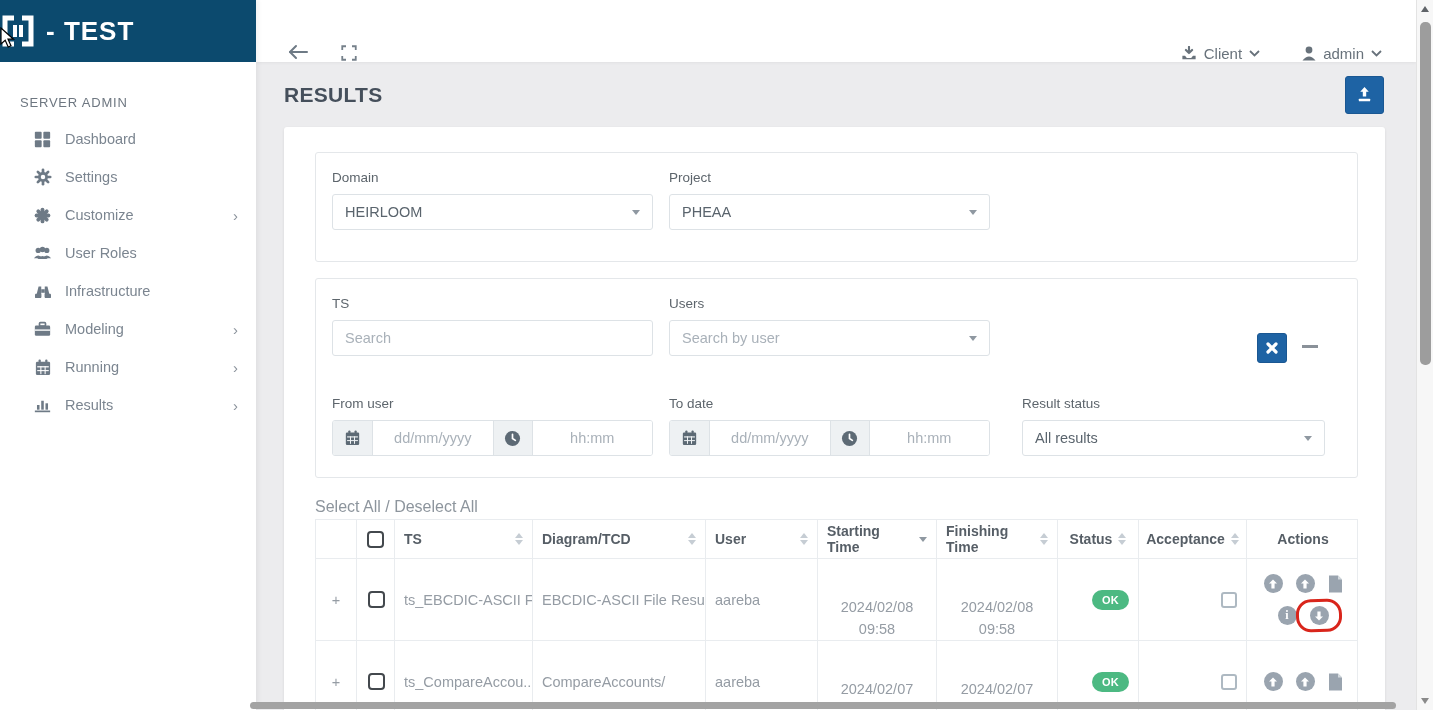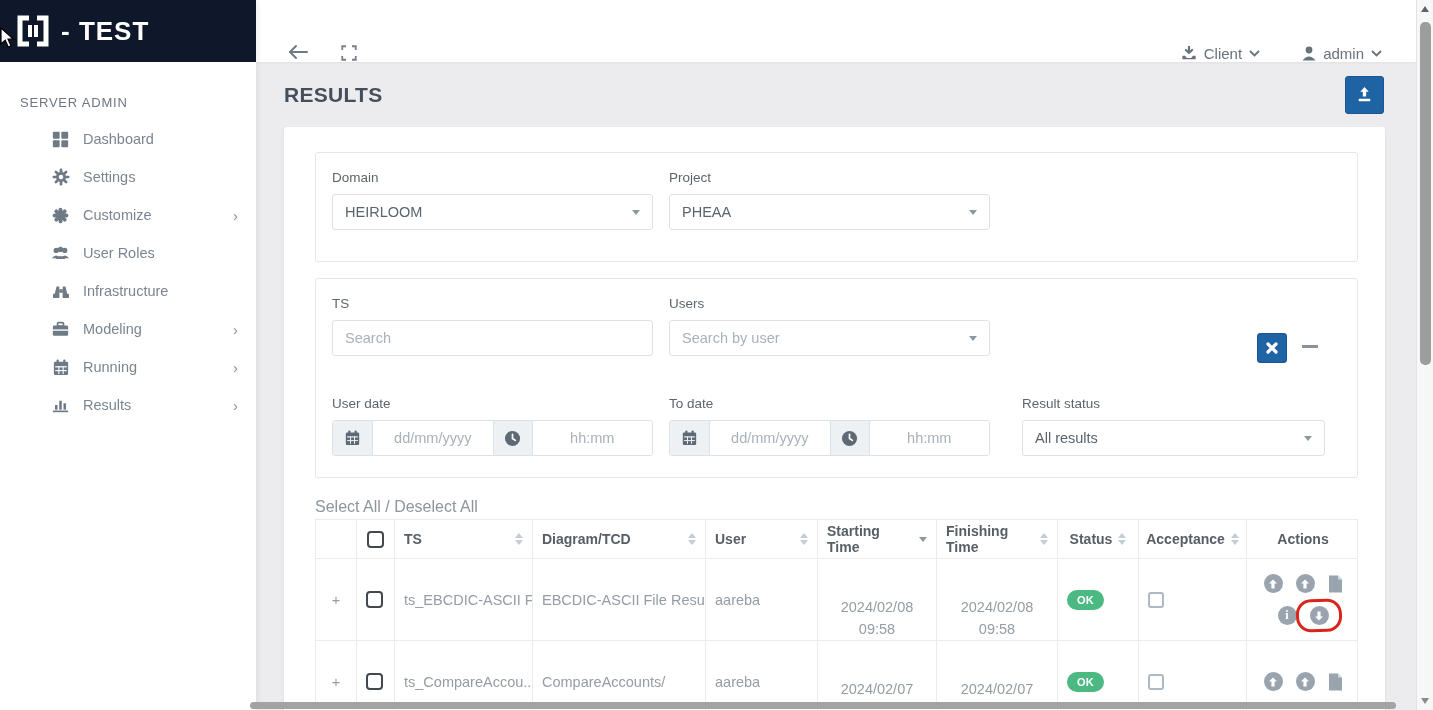--- a/index.html
+++ b/index.html
@@ -3,25 +3,25 @@
 <meta charset="utf-8">
 <style>
   * { margin:0; padding:0; box-sizing:border-box; }
   html,body { width:1433px; height:710px; overflow:hidden; }
   body { font-family:"Liberation Sans","DejaVu Sans",sans-serif; background:#fff; }
   .screen { position:relative; width:1433px; height:710px; overflow:hidden; background:#ececee; }
 
   
   .sidebar { position:absolute; left:0; top:0; width:256px; height:710px; background:#fff;
              box-shadow:2px 0 5px rgba(0,0,0,.06); z-index:5; }
-  .logo { height:62px; background:#0f172a; display:flex; align-items:center; padding-left:15px; gap:10px; cursor:pointer; }
+  .logo { height:62px; background:#0c4a6e; display:flex; align-items:center; gap:10px; cursor:pointer; }
   .logo-mark { flex:0 0 auto; display:flex; }
   .logo-text { color:#fff; font-size:26px; font-weight:bold; letter-spacing:1px; }
   .section-title { color:#6e7781; font-size:13px; letter-spacing:.8px; padding:33px 0 10px 20px; }
-  .nav-item { height:38px; display:flex; align-items:center; padding:0 18px 0 51px; gap:13px;
+  .nav-item { height:38px; display:flex; align-items:center; padding:0 18px 0 33px; gap:13px;
               color:#7b8590; font-size:14.5px; cursor:pointer; }
   .nav-item .nico { width:19px; display:flex; justify-content:center; }
   .nav-item .nlabel { flex:1; }
   .nav-item .chev { color:#8a929b; font-size:15px; }
 
   
   .topbar { position:absolute; left:256px; top:0; width:1160px; height:62px; background:#fff;
             display:flex; align-items:flex-end; box-shadow:0 1px 3px rgba(0,0,0,.05); z-index:4; }
   .tb-icon { margin-left:30px; display:flex; align-items:center; cursor:pointer; }
   .tb-right { margin-left:auto; display:flex; align-items:center; gap:42px; padding-right:34px; }
@@ -76,21 +76,21 @@
   .thead > div:last-child, .trow > div:last-child { border-right:none; }
   .th-sort { justify-content:space-between; }
   .th-center { justify-content:center; gap:6px; }
   .sort { display:flex; flex-direction:column; gap:2px; align-items:center; cursor:pointer; }
   .tri-up { width:0; height:0; border-left:4px solid transparent; border-right:4px solid transparent; border-bottom:5px solid #c6cdd4; }
   .tri-dn { width:0; height:0; border-left:4px solid transparent; border-right:4px solid transparent; border-top:5px solid #c6cdd4; }
   .tri-dn.active { border-top-color:#8f98a1; }
   .trow { height:82px; border-top:1px solid #e9ecef; }
   .trow > div { border-right:1px solid #e9ecef; display:flex; align-items:center; padding:0 9px;
                 color:#959ca4; font-size:14.5px; overflow:hidden; white-space:nowrap; }
-  .c-center { justify-content:flex-start; }
+  .c-center { justify-content:flex-end; }
   .expander { font-size:21px; color:#4f565c; cursor:pointer; justify-content:center; }
   .times { flex-direction:column; justify-content:flex-end; line-height:22px; text-align:center; }
   .badge-ok { background:#4cb982; color:#fff; font-size:11px; font-weight:bold; letter-spacing:.3px;
               padding:4px 10px; border-radius:11px; }
   .cbx { width:17px; height:17px; border:2px solid #43484d; border-radius:4px; background:#fff; cursor:pointer; }
   .cbx.light { border-color:#aeb9c2; border-radius:3px; width:16px; height:16px; }
   .actions-wrap { width:100%; display:flex; flex-wrap:wrap; justify-content:center;
                   column-gap:13px; row-gap:13px; padding:0 4px; }
   .circle-btn { width:19px; height:19px; border-radius:50%; background:#9aa4af; display:flex;
                 align-items:center; justify-content:center; cursor:pointer; flex:0 0 auto; }
@@ -334,21 +334,21 @@
         <div class="x-btn">
           <svg width="12" height="12" viewBox="0 0 12 12" stroke="#ffffff" stroke-width="3.2" stroke-linecap="round">
             <line x1="2" y1="2" x2="10" y2="10"></line>
               <line x1="10" y1="2" x2="2" y2="10"></line>
           </svg>
         </div>
         <div class="minus-btn"></div>
 
         <div class="frow row2">
           <div class="fgroup">
-            <div class="flabel">User date</div>
+            <div class="flabel">From user</div>
             <div class="dategroup">
               <span class="seg icon">
                 <svg width="15" height="16" viewBox="0 0 18 19" fill="#5d6a75">
                   <rect x="1" y="3" width="16" height="15" rx="1.5"></rect>
                   <rect x="4" y="0.5" width="2.5" height="4.5" rx="1"></rect>
                     <rect x="11.5" y="0.5" width="2.5" height="4.5" rx="1"></rect>
                   <rect x="2.5" y="7.5" width="13" height="1.4" fill="#eef1f3"></rect>
                   <rect x="6" y="7.5" width="1.2" height="9" fill="#eef1f3"></rect>
                     <rect x="10.8" y="7.5" width="1.2" height="9" fill="#eef1f3"></rect>
                   <rect x="2.5" y="12" width="13" height="1.2" fill="#eef1f3"></rect>

